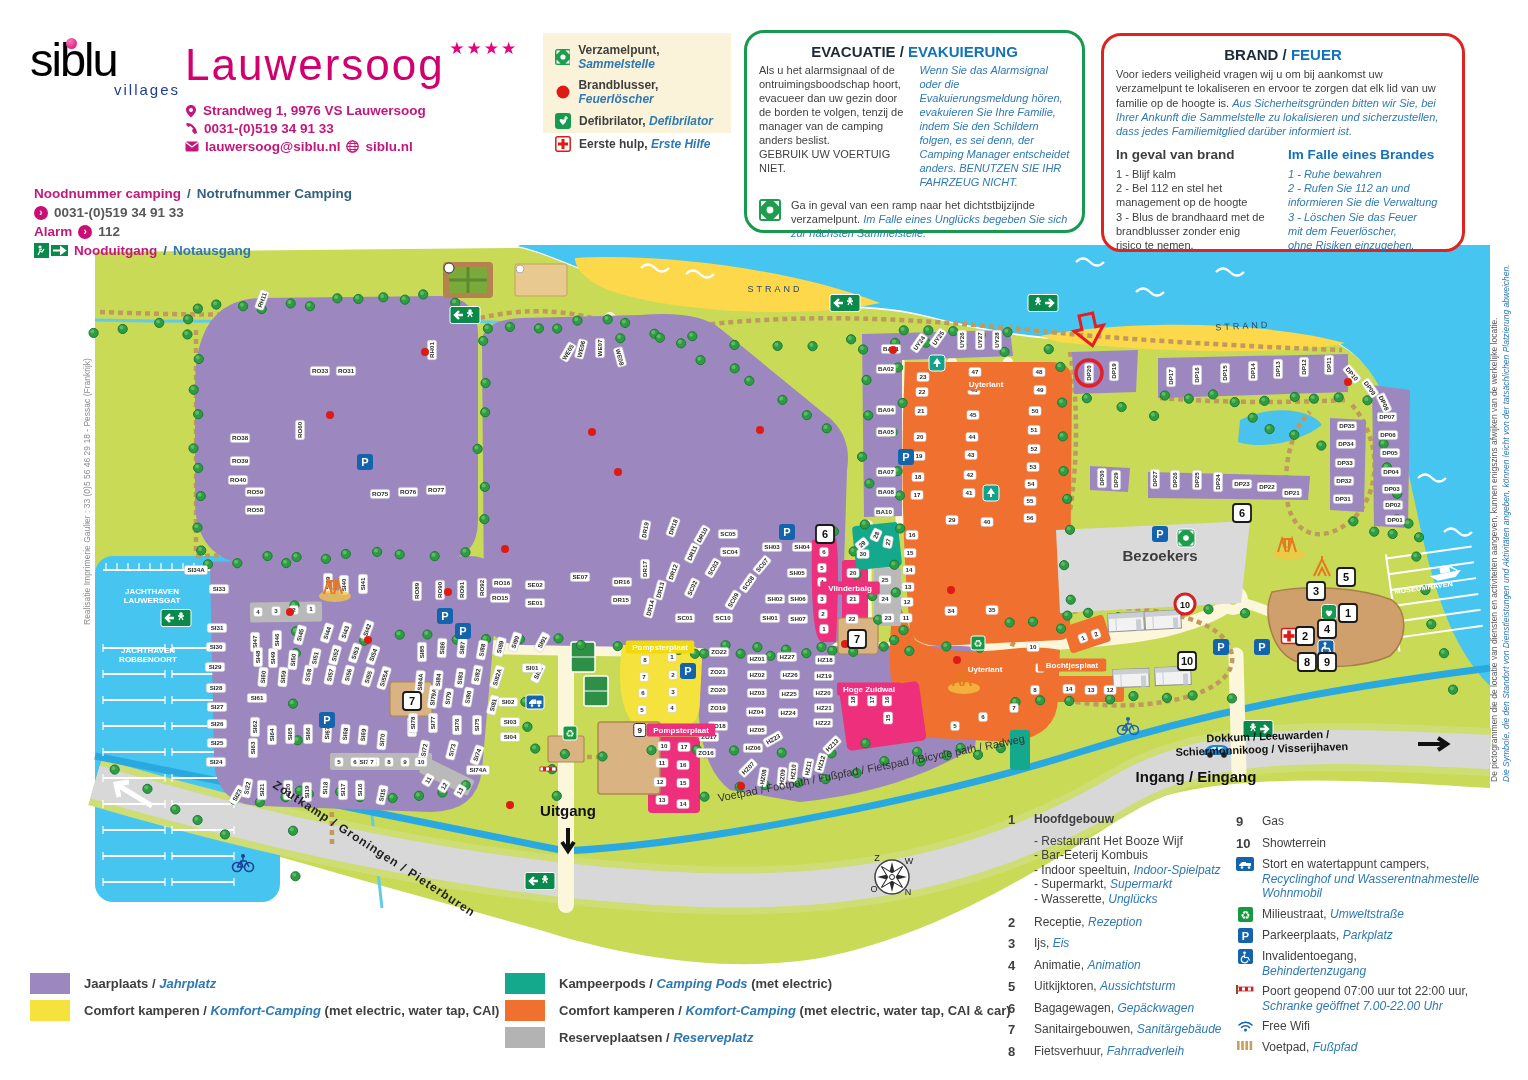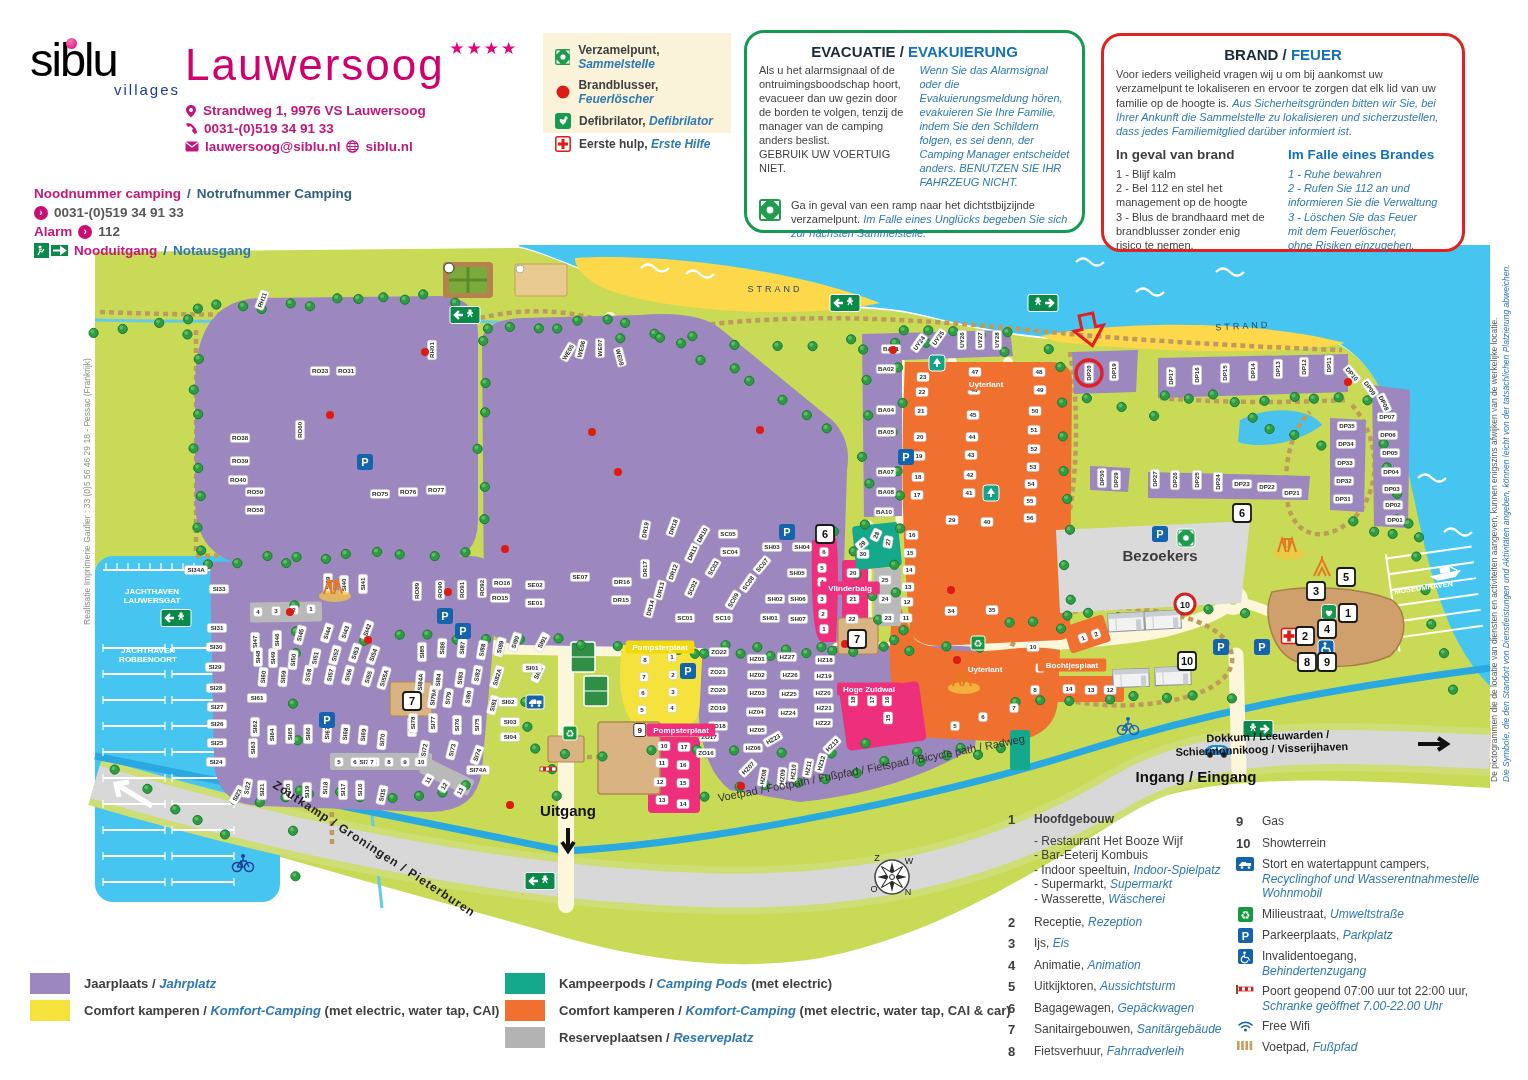--- a/index.html
+++ b/index.html
@@ -2476,21 +2476,21 @@
 <div id="facil" class="abs">
   <div style="position:absolute;left:0;top:0;width:225px">
     <div class="frow">
         <span class="fnum">1</span>
         <span class="nl" style="font-weight:bold">Hoofdgebouw</span>
       </div>
     <div class="fsub"><span class="nl">- Restaurant Het Booze Wijf</span></div>
     <div class="fsub"><span class="nl">- Bar-Eeterij Kombuis</span></div>
     <div class="fsub"><span class="nl">- Indoor speeltuin,</span> <span class="de">Indoor-Spielpatz</span></div>
     <div class="fsub"><span class="nl">- Supermarkt,</span> <span class="de">Supermarkt</span></div>
-    <div class="fsub" style="margin-bottom:8px"><span class="nl">- Wasserette,</span> <span class="de">Wäscherei</span></div>
+    <div class="fsub" style="margin-bottom:8px"><span class="nl">- Wasserette,</span> <span class="de">Unglücks</span></div>
     <div class="frow">
         <span class="fnum">2</span>
         <span><span class="nl">Receptie,</span> <span class="de">Rezeption</span></span>
       </div>
     <div class="frow">
         <span class="fnum">3</span>
         <span><span class="nl">Ijs,</span> <span class="de">Eis</span></span>
       </div>
     <div class="frow">
         <span class="fnum">4</span>

